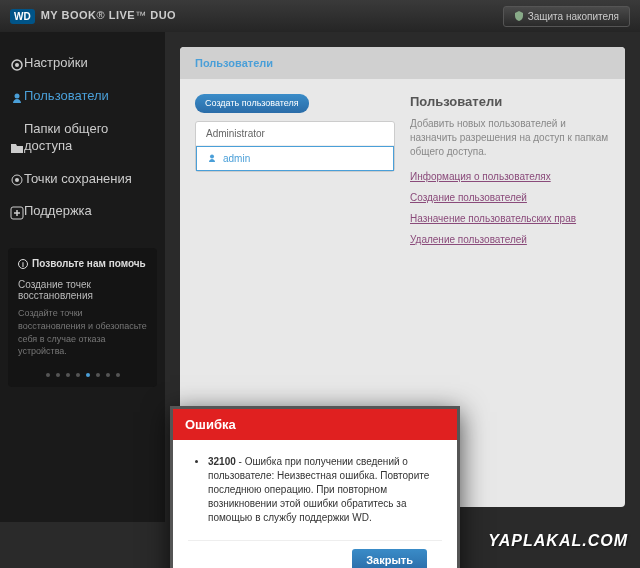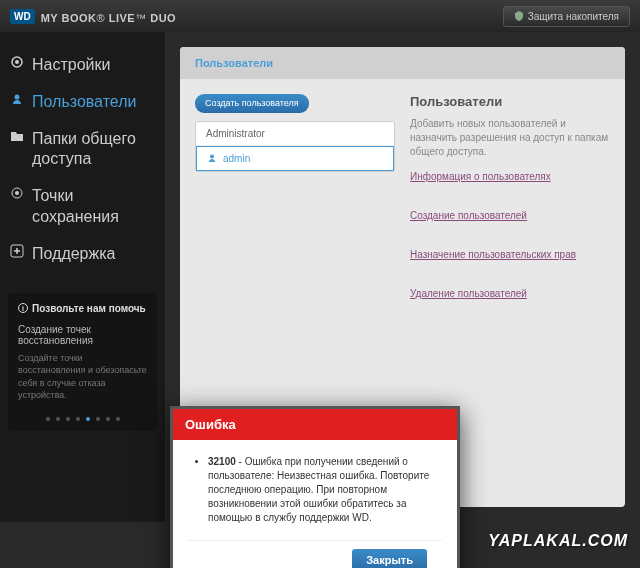--- a/index.html
+++ b/index.html
@@ -1,26 +1,26 @@
 <!DOCTYPE html>
 <html><head>
 <meta charset="utf-8">
 <style>
 *{margin:0;padding:0;box-sizing:border-box;font-family:Arial,Helvetica,sans-serif}
 body{background:#2a2a2a;width:640px;height:568px;overflow:hidden;position:relative}
 .header{height:32px;background:linear-gradient(#3a3a3a,#252525);display:flex;align-items:center;padding:0 10px;justify-content:space-between}
-.logo-area{display:flex;align-items:flex-end;gap:6px}
+.logo-area{display:flex;align-items:flex-start;gap:6px}
 .wd-logo{background:#005488;color:#fff;font-weight:bold;font-size:10px;padding:2px 4px;border-radius:3px}
 .product-name{color:#ccc;font-size:11px;font-weight:bold;letter-spacing:.5px}
 .product-name .light{font-weight:normal}
 .protect-btn{background:linear-gradient(#4a4a4a,#2a2a2a);color:#ccc;font-size:10px;padding:4px 10px;border:1px solid #555;border-radius:3px;cursor:pointer;display:flex;align-items:center;gap:4px}
 .shield{width:10px;height:10px;display:inline-block}
 .main{display:flex;height:490px}
 .sidebar{width:165px;background:#1a1a1a;padding-top:15px}
-.nav-item{display:flex;align-items:flex-start;gap:8px;padding:8px 10px;color:#ccc;font-size:16px;cursor:pointer;line-height:1.3}
+.nav-item{display:flex;align-items:flex-end;padding:8px 10px;color:#ccc;font-size:13px;cursor:pointer;line-height:1.3}
 .nav-item.active{color:#4a9fd8}
 .nav-icon{width:14px;height:14px;flex-shrink:0}
 .help-box{margin:20px 8px 0;padding:10px;background:#141414;border-radius:4px}
 .help-title{color:#ddd;font-size:10px;font-weight:bold;display:flex;align-items:center;gap:4px;margin-bottom:10px}
 .help-sub{color:#bbb;font-size:10px;margin-bottom:6px}
 .help-desc{color:#777;font-size:9px;line-height:1.4}
 .dots{display:flex;gap:6px;justify-content:center;margin-top:15px}
 .dot{width:4px;height:4px;background:#555;border-radius:50%}
 .dot.active{background:#4a9fd8}
 .content{flex:1;padding:15px;background:#2a2a2a}
@@ -29,21 +29,21 @@
 .panel-body{padding:15px;display:flex;gap:15px}
 .col{flex:1}
 .col-head{display:flex;align-items:center;justify-content:space-between;margin-bottom:8px}
 .col-title{color:#555;font-size:13px;font-weight:bold}
 .create-btn{background:linear-gradient(#3a8cc8,#2a6ca8);color:#fff;font-size:9px;padding:4px 10px;border:none;border-radius:9px;cursor:pointer;text-align:center;line-height:1.2}
 .user-list{border:1px solid #ccc;border-radius:3px;background:#fff}
 .user-row{padding:6px 10px;font-size:10px;color:#666;border-bottom:1px solid #eee;display:flex;align-items:center;gap:6px;cursor:pointer}
 .user-row.selected{background:#fff;border:1px solid #4a9fd8;color:#4a9fd8}
 .user-icon{width:10px;height:10px}
 .info-text{color:#888;font-size:10px;line-height:1.4;margin-bottom:12px}
-.link{color:#8a4a7a;font-size:10px;text-decoration:underline;display:block;margin-bottom:28px;cursor:pointer}
+.link{color:#8a4a7a;font-size:10px;text-decoration:underline;display:block;margin-bottom:10px;cursor:pointer}
 .dialog{position:absolute;left:170px;top:406px;width:290px;background:#fff;box-shadow:0 6px 25px rgba(0,0,0,.7);border:3px solid #555}
 .dialog-head{background:#e02020;color:#fff;padding:8px 12px;font-size:13px;font-weight:bold}
 .dialog-body{padding:15px 20px;font-size:10px;color:#333;line-height:1.4}
 .dialog-body ul{padding-left:15px}
 .dialog-body b{font-weight:bold}
 .dialog-foot{padding:8px 15px 12px;text-align:right;border-top:1px solid #eee;margin:0 15px}
 .close-btn{background:linear-gradient(#3a8cc8,#2a6ca8);color:#fff;font-size:11px;padding:5px 14px;border:none;border-radius:3px;cursor:pointer;font-weight:bold}
 .watermark{position:absolute;right:12px;bottom:18px;color:#fff;font-size:16px;font-weight:bold;font-style:italic;letter-spacing:1px;text-shadow:1px 1px 2px rgba(0,0,0,.5)}
 </style>
 </head>

